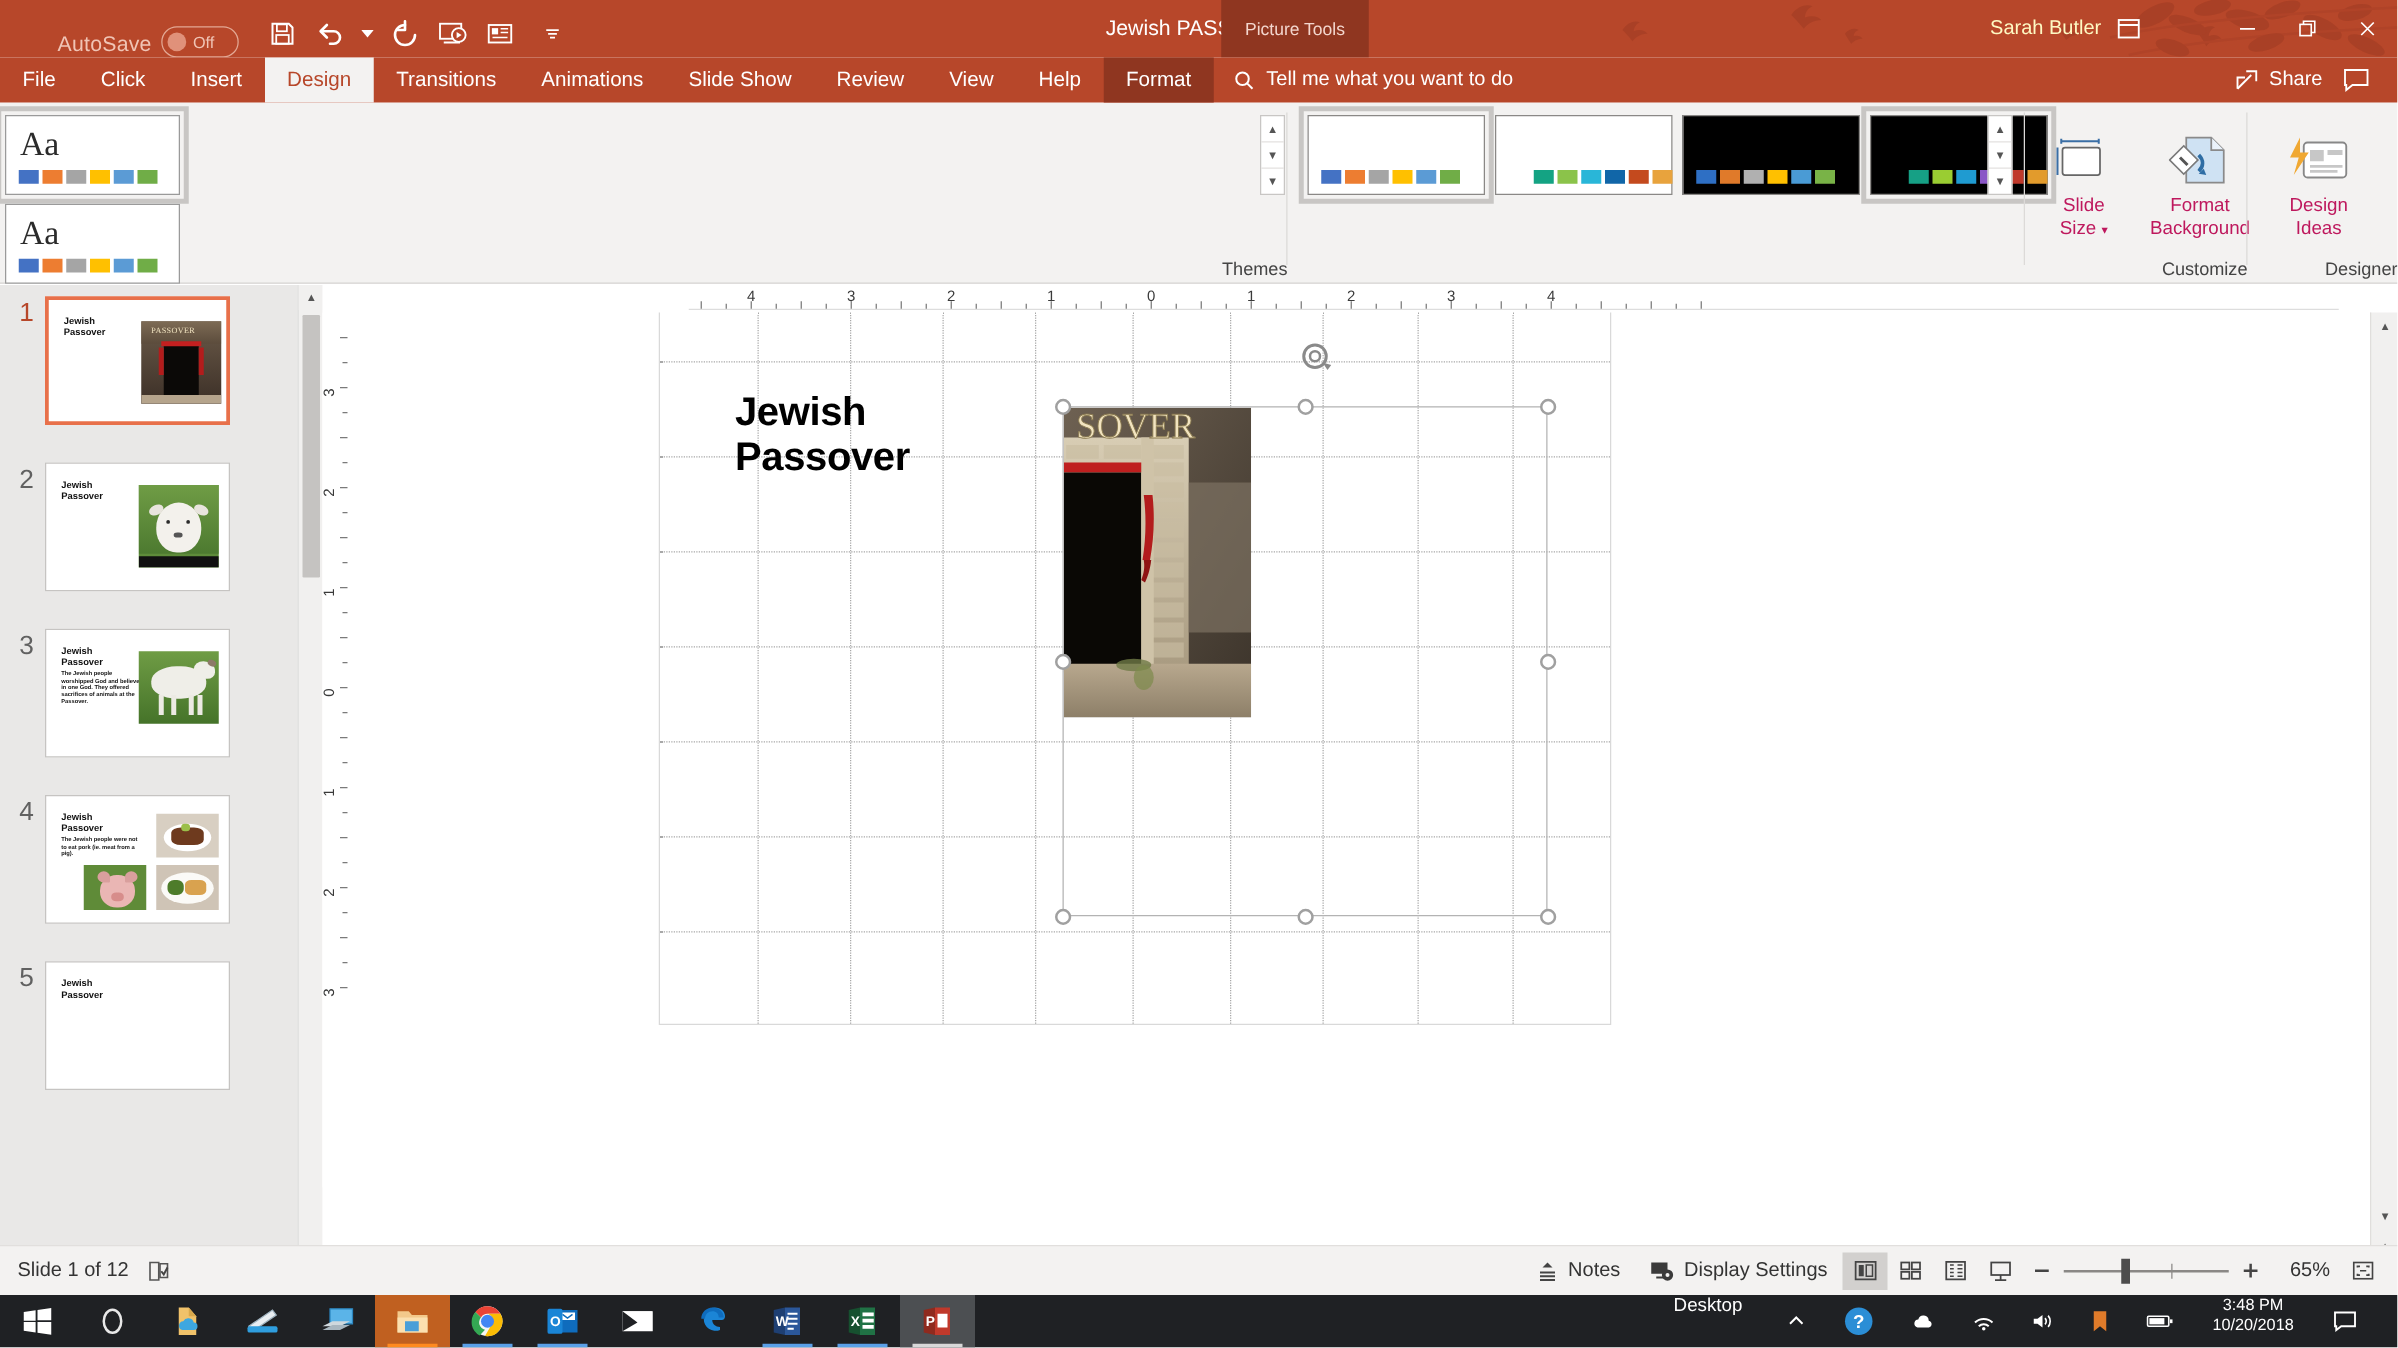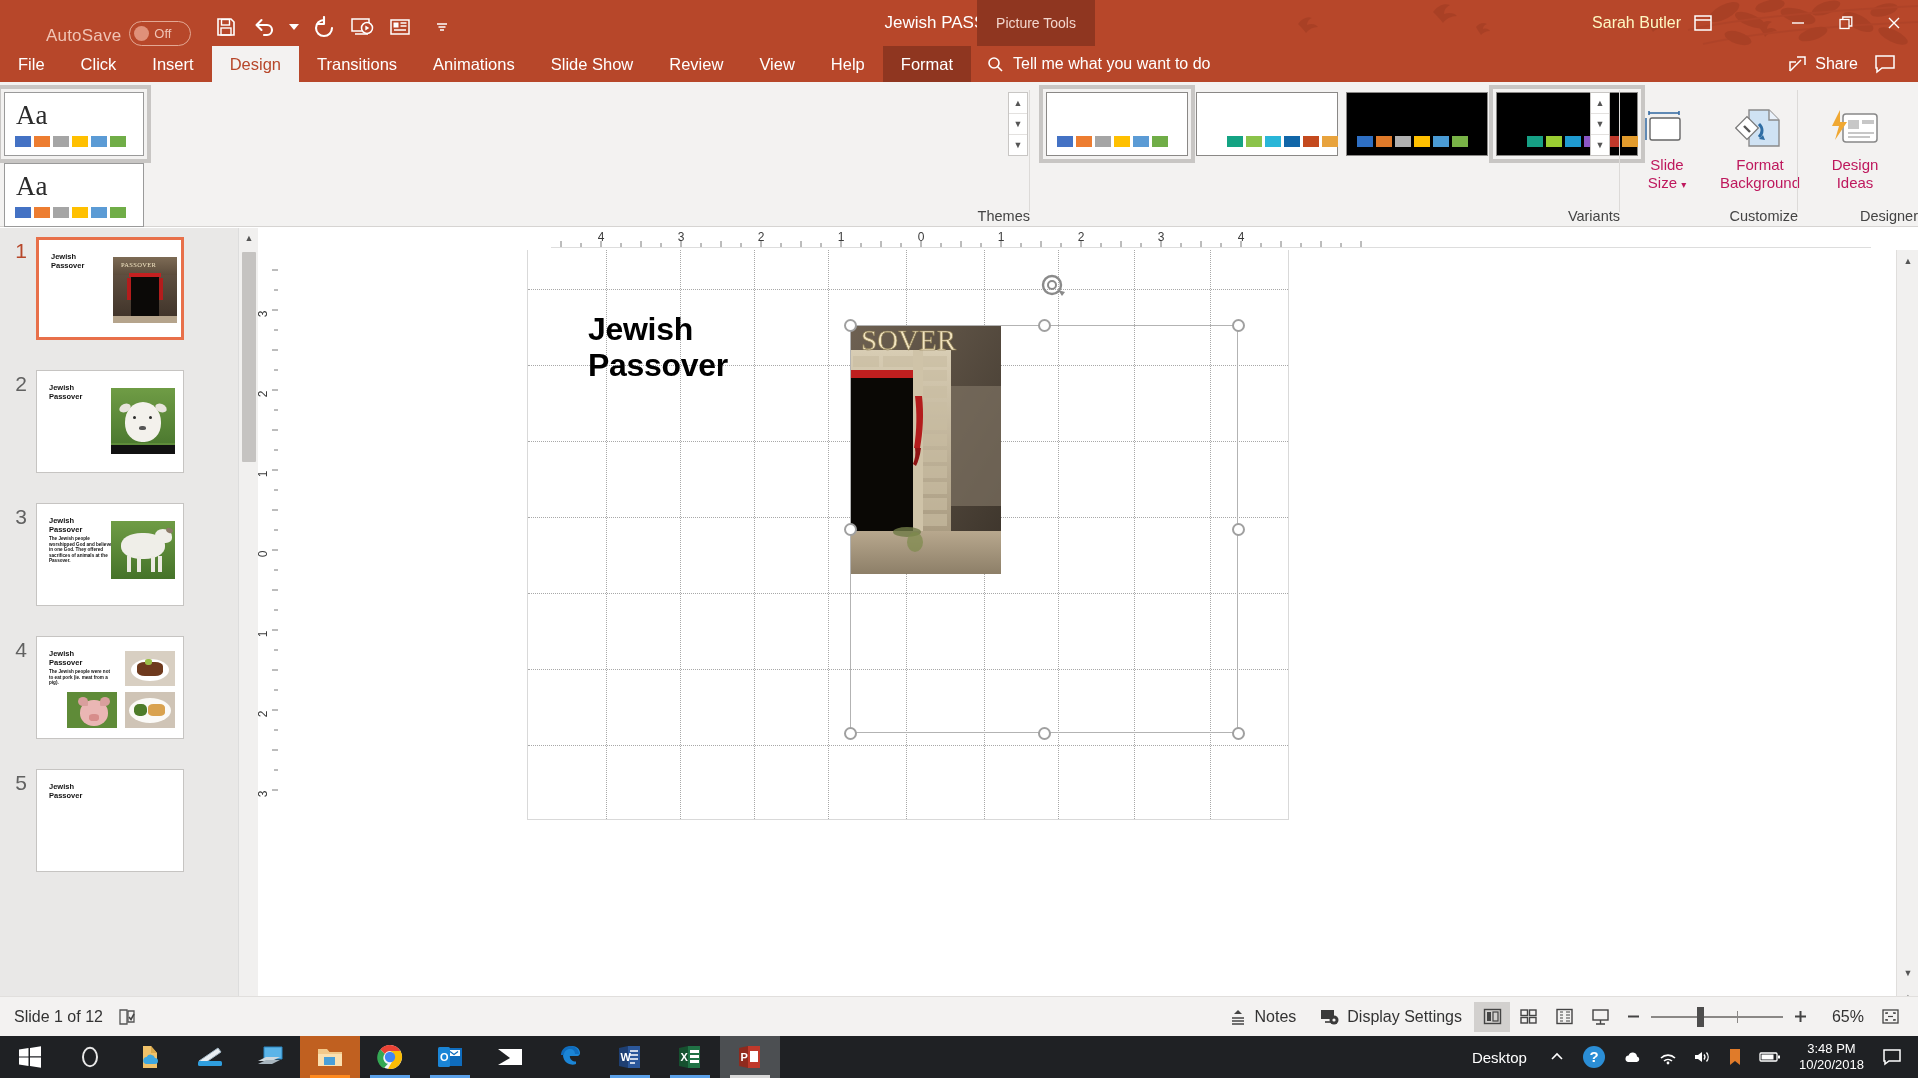--- a/index.html
+++ b/index.html
@@ -198,21 +198,21 @@
 
   
   .taskbar {
     position: absolute; left: 0; bottom: 0; width: 1918px; height: 42px;
     background: #1f2124; display: flex; align-items: center;
   }
   .tb-item { width: 60px; height: 42px; display: flex; align-items: center; justify-content: center; position: relative;}
   .tb-item.active-orange { background: #c06020; }
   .tb-item.active-grey { background: #4c4f52; }
   .tb-underline { position: absolute; bottom: 0; left: 10px; width: 40px; height: 3px; }
-  .tray { margin-left: auto; display: flex; align-items: center; gap: 0; padding-right: 8px; color: #fff; font-size: 13px;}
+  .tray { margin-left: auto; display: flex; align-items: flex-start; gap: 13px; padding-right: 24px; color: #fff; font-size: 13px;}
   .tray-item { padding: 0 8px; display: flex; align-items: center; height: 42px;}
   .clock { text-align: center; line-height: 16px; font-size: 13px; padding: 0 10px; color: #fff;}
   .desktop-lbl { color: #fff; font-size: 15px; padding: 0 14px; }
   svg { display: block; }
 </style>
 </head>
 <body>
 
 <div class="titlebar">
   <svg class="tb-deco" viewBox="0 0 760 46">
@@ -534,21 +534,20 @@
           <div class="sw" style="background:#c0392b"></div>
             <div class="sw" style="background:#e29b2c"></div>
         </div>
       </div>
     </div>
     <div class="var-scroll" style="left:560px">
       <div>▲</div>
       <div>▼</div>
       <div style="border-bottom:none">▼</div>
     </div>
-    <div class="grp-label">Variants</div>
     <div class="grp-sep" style="right:0"></div>
   </div>
 
   <div class="grp" style="left:1620px;width:178px;">
     <div class="big-btn" style="left:4px">
       <div class="ico">
         <svg width="52" height="42" viewBox="0 0 52 42">
             <path d="M8 5h30" stroke="#3a6ea5" stroke-width="1.6"></path>
             <path d="M8 3v4M38 3v4" stroke="#3a6ea5" stroke-width="1.6"></path>
             <rect x="9" y="10" width="30" height="22" rx="2" fill="#fff" stroke="#666" stroke-width="1.4"></rect>

